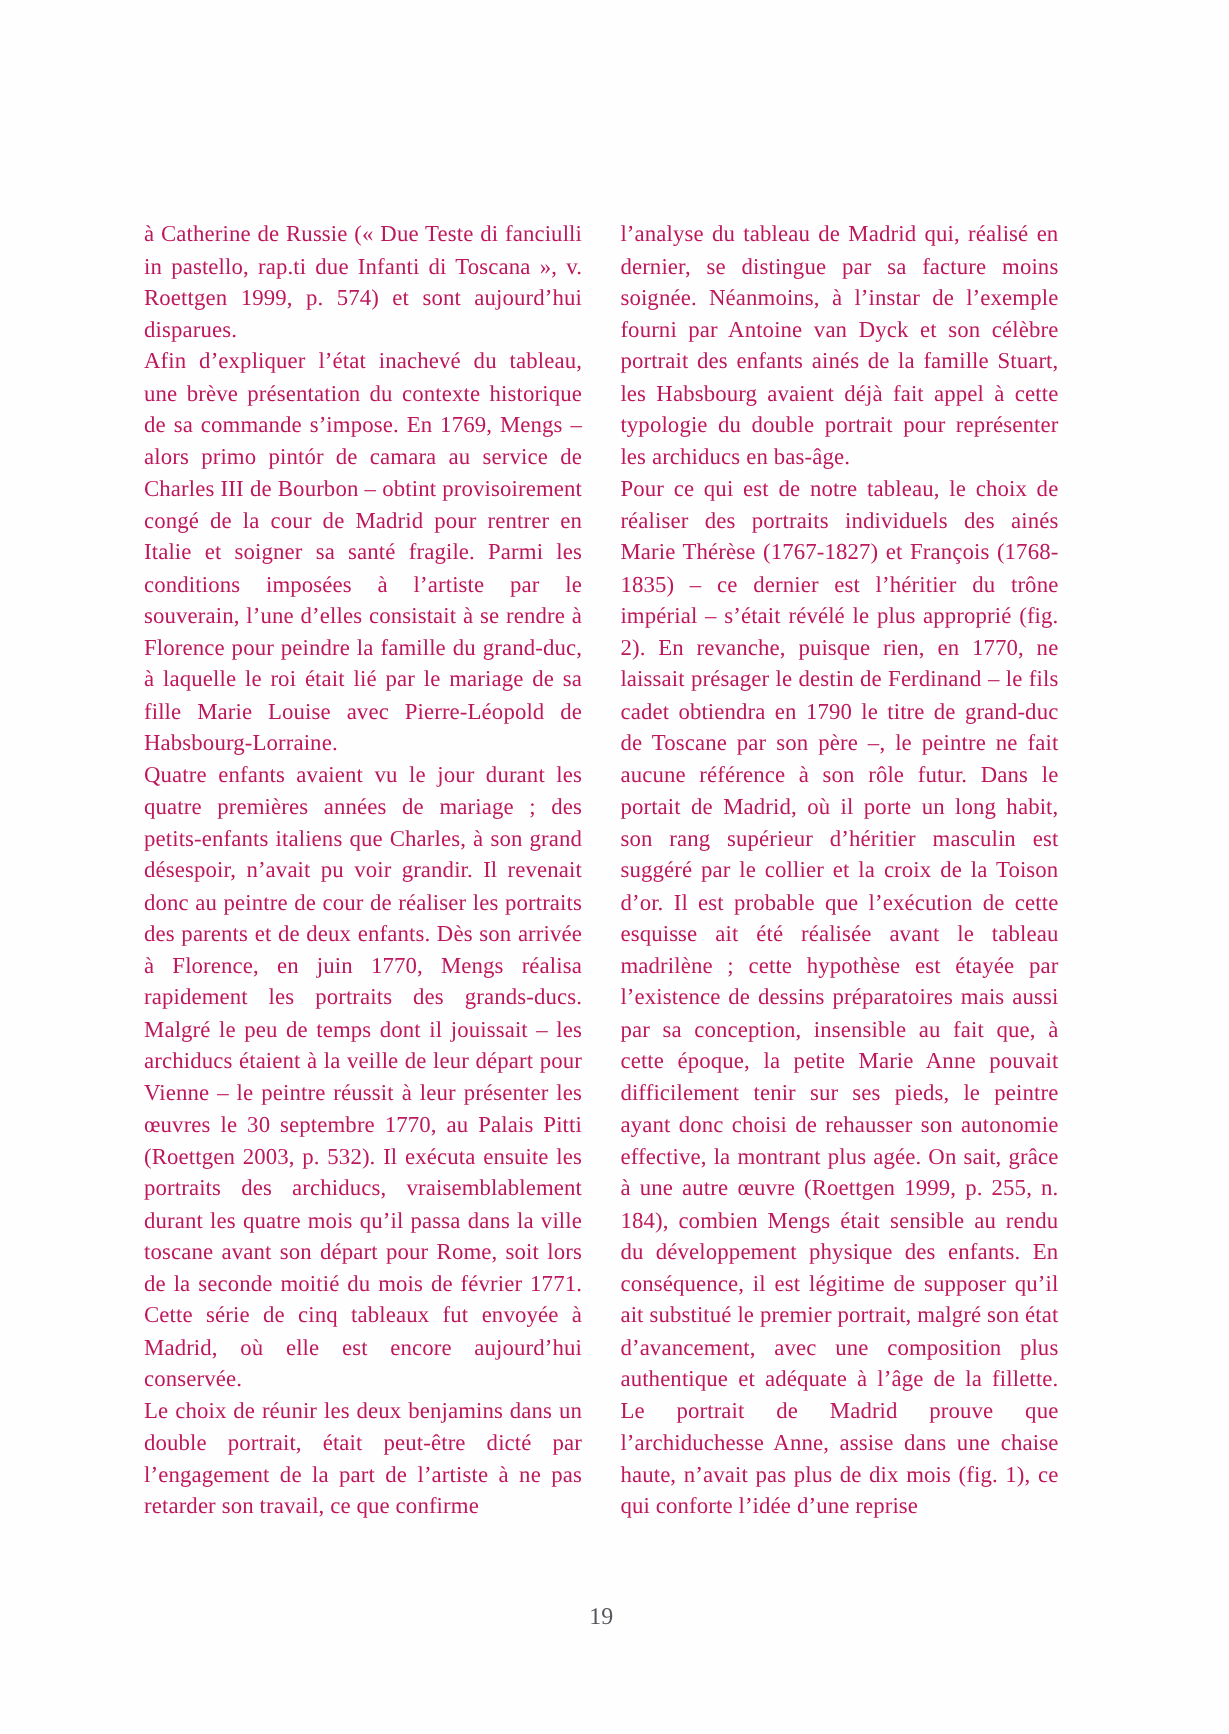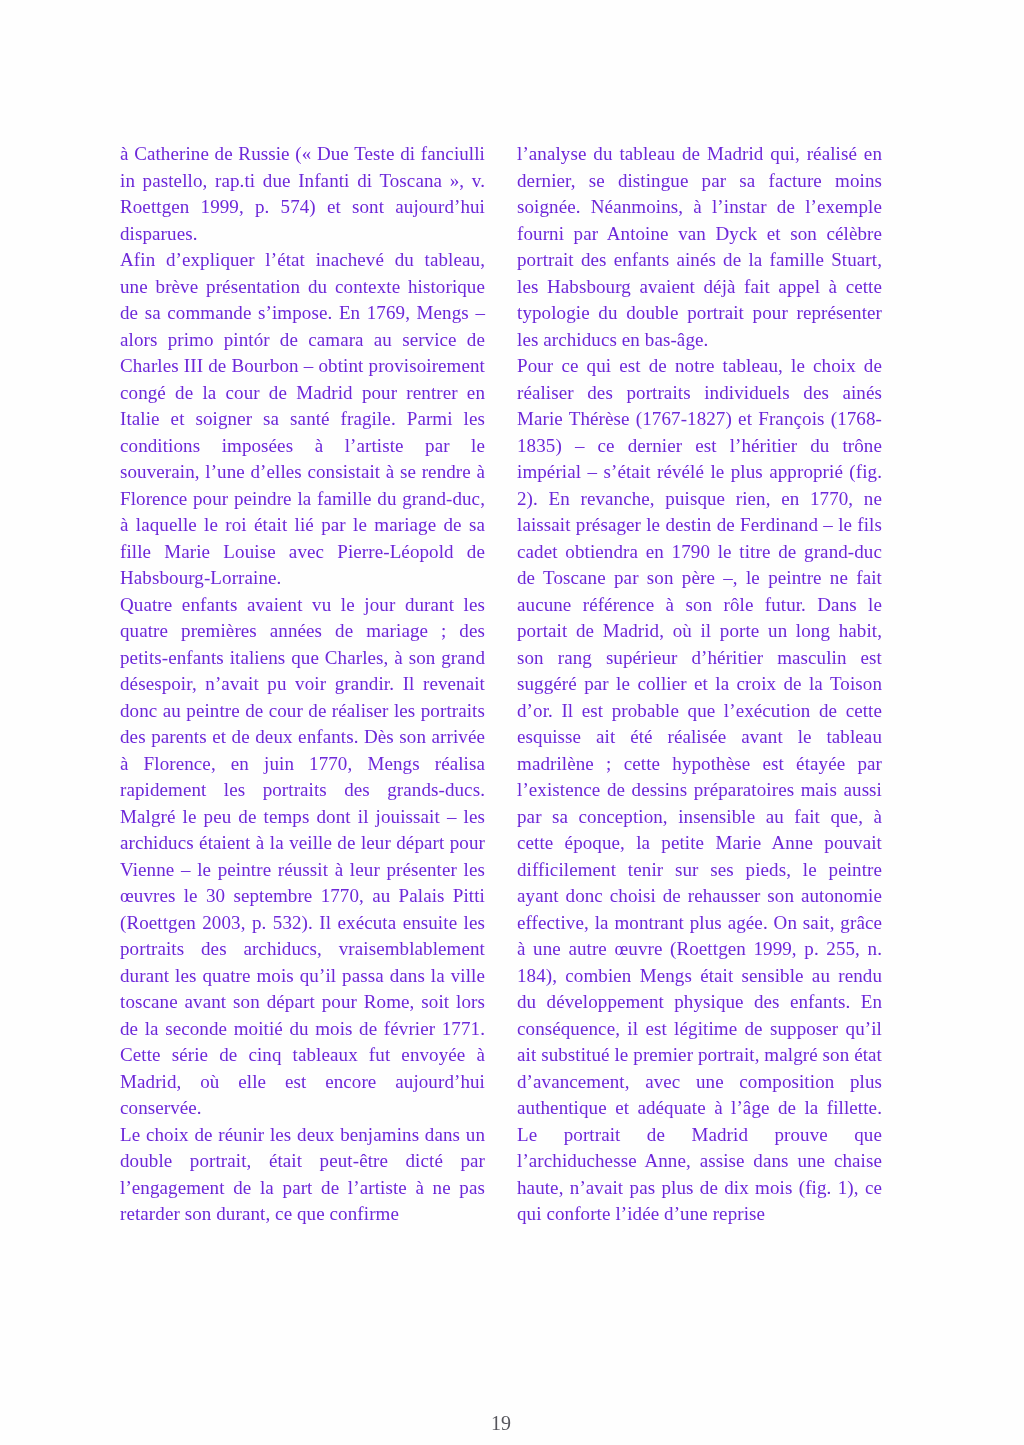--- a/index.html
+++ b/index.html
@@ -22,49 +22,50 @@
   }
   .columns {
     display: flex;
     gap: 32px;
   }
   .col {
     width: 365px;
     font-size: 19px;
     line-height: 26.5px;
     text-align: justify;
-    color: #6d28d9;
+    color: #be185d;
     letter-spacing: 0.1px;
+    margin-top: 42px;
   }
   .col p {
     margin: 0;
     padding: 0;
   }
   .italic {
   }
   .folio {
     position: absolute;
     left: 120px;
-    top: 1412px;
+    top: 1336px;
     width: 762px;
     text-align: center;
     font-size: 20px;
     color: #55555c;
   }
 </style>
 </head>
 <body>
 
 <div class="content">
   <div class="columns">
     <div class="col">
         <p><span>à Catherine de Russie (« Due Teste di fanciulli in pastello, rap.ti due Infanti di Toscana », v. Roettgen 1999, p. 574) et sont aujourd’hui disparues.</span></p>
         <p><span>Afin d’expliquer l’état inachevé du tableau, une brève présentation du contexte historique de sa commande s’impose. En 1769, Mengs – alors </span><span class="italic">primo pintór de camara</span><span> au service de Charles III de Bourbon – obtint provisoirement congé de la cour de Madrid pour rentrer en Italie et soigner sa santé fragile. Parmi les conditions imposées à l’artiste par le souverain, l’une d’elles consistait à se rendre à Florence pour peindre la famille du grand-duc, à laquelle le roi était lié par le mariage de sa fille Marie Louise avec Pierre-Léopold de Habsbourg-Lorraine.</span></p>
         <p><span>Quatre enfants avaient vu le jour durant les quatre premières années de mariage ; des petits-enfants italiens que Charles, à son grand désespoir, n’avait pu voir grandir. Il revenait donc au peintre de cour de réaliser les portraits des parents et de deux enfants. Dès son arrivée à Florence, en juin 1770, Mengs réalisa rapidement les portraits des grands-ducs. Malgré le peu de temps dont il jouissait – les archiducs étaient à la veille de leur départ pour Vienne – le peintre réussit à leur présenter les œuvres le 30 septembre 1770, au Palais Pitti (Roettgen 2003, p. 532). Il exécuta ensuite les portraits des archiducs, vraisemblablement durant les quatre mois qu’il passa dans la ville toscane avant son départ pour Rome, soit lors de la seconde moitié du mois de février 1771. Cette série de cinq tableaux fut envoyée à Madrid, où elle est encore aujourd’hui conservée.</span></p>
-        <p><span>Le choix de réunir les deux benjamins dans un double portrait, était peut-être dicté par l’engagement de la part de l’artiste à ne pas retarder son durant, ce que confirme</span></p>
+        <p><span>Le choix de réunir les deux benjamins dans un double portrait, était peut-être dicté par l’engagement de la part de l’artiste à ne pas retarder son travail, ce que confirme</span></p>
       </div>
     <div class="col">
         <p><span>l’analyse du tableau de Madrid qui, réalisé en dernier, se distingue par sa facture moins soignée. Néanmoins, à l’instar de l’exemple fourni par Antoine van Dyck et son célèbre portrait des enfants ainés de la famille Stuart, les Habsbourg avaient déjà fait appel à cette typologie du double portrait pour représenter les archiducs en bas-âge.</span></p>
         <p><span>Pour ce qui est de notre tableau, le choix de réaliser des portraits individuels des ainés Marie Thérèse (1767-1827) et François (1768-1835) – ce dernier est l’héritier du trône impérial – s’était révélé le plus approprié (fig. 2). En revanche, puisque rien, en 1770, ne laissait présager le destin de Ferdinand – le fils cadet obtiendra en 1790 le titre de grand-duc de Toscane par son père –, le peintre ne fait aucune référence à son rôle futur. Dans le portait de Madrid, où il porte un long habit, son rang supérieur d’héritier masculin est suggéré par le collier et la croix de la Toison d’or. Il est probable que l’exécution de cette esquisse ait été réalisée avant le tableau madrilène ; cette hypothèse est étayée par l’existence de dessins préparatoires mais aussi par sa conception, insensible au fait que, à cette époque, la petite Marie Anne pouvait difficilement tenir sur ses pieds, le peintre ayant donc choisi de rehausser son autonomie effective, la montrant plus agée. On sait, grâce à une autre œuvre (Roettgen 1999, p. 255, n. 184), combien Mengs était sensible au rendu du développement physique des enfants. En conséquence, il est légitime de supposer qu’il ait substitué le premier portrait, malgré son état d’avancement, avec une composition plus authentique et adéquate à l’âge de la fillette. Le portrait de Madrid prouve que l’archiduchesse Anne, assise dans une chaise haute, n’avait pas plus de dix mois (fig. 1), ce qui conforte l’idée d’une reprise</span></p>
       </div>
   </div>
 </div>
 
 <div class="folio">19</div>
 

